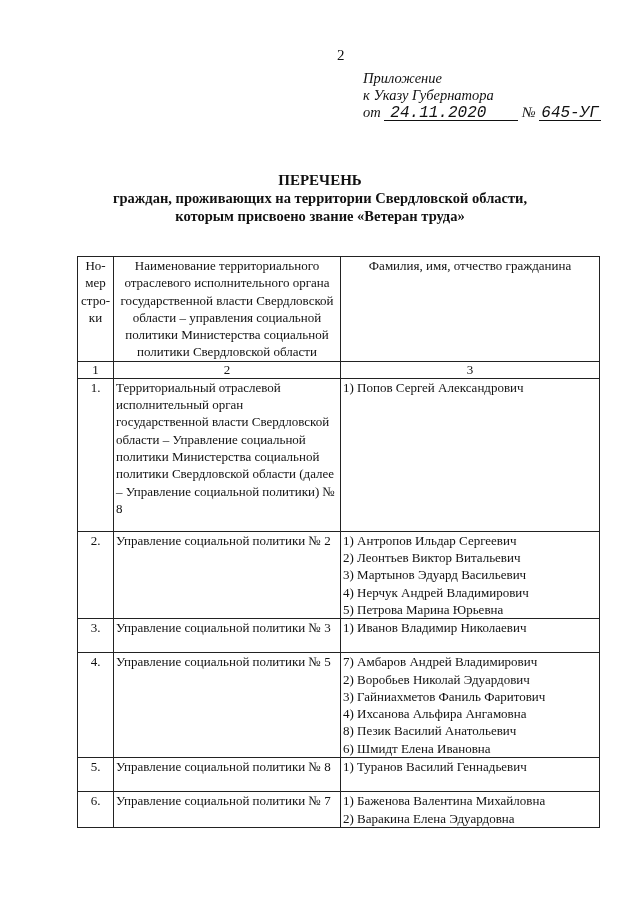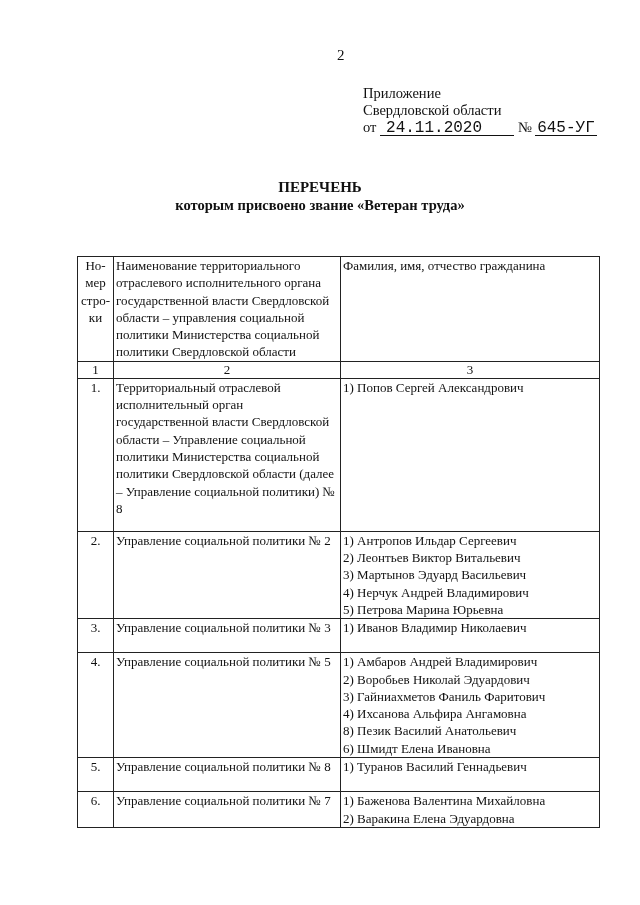--- a/index.html
+++ b/index.html
@@ -5,78 +5,79 @@
     html, body { margin: 0; padding: 0; background: #ffffff; }
     body {
       width: 640px; height: 905px; position: relative; overflow: hidden;
       font-family: "Liberation Serif", "DejaVu Serif", serif;
       color: #111;
     }
     .page-number {
       position: absolute; left: 337px; top: 47px; font-size: 15px;
     }
     .appendix {
-      position: absolute; left: 363px; top: 85px; font-size: 14.5px; line-height: 17px;
+      position: absolute; left: 363px; top: 70px; font-size: 14.5px; line-height: 17px; font-style: italic;
     }
     .appendix .date-line { white-space: nowrap; }
     .mono {
       font-family: "Liberation Mono", "DejaVu Sans Mono", monospace;
       font-size: 16px;
       text-decoration: none;
       display: inline-block;
       border-bottom: 1px solid #111;
       line-height: 14px;
     }
     .date-field { width: 128px; padding-left: 6px; }
     .num-field { width: 60px; padding-left: 2px; }
     .title-block {
-      position: absolute; left: 60px; width: 520px; top: 178px;
+      position: absolute; left: 60px; width: 520px; top: 171px;
       text-align: center; font-weight: bold; font-size: 14.5px; line-height: 18px;
     }
     .title-block .main { font-size: 15px; }
     table.list {
       position: absolute; left: 77px; top: 256px;
       border-collapse: collapse; font-size: 13px; line-height: 17.3px;
     }
     table.list td {
       border: 1px solid #222; vertical-align: top; padding: 0 2px;
     }
     .c1 { width: 31px; text-align: center; }
     .c2 { width: 222px; }
     .c3 { width: 254px; margin-top: 35px; }
-    .center { }
+    .center { text-align: center; }
     .hdr td { padding-top: 2px; padding-bottom: 1px; }
     .idx td { text-align: center; line-height: 16px; }
     .org { text-align: left; }
     .person { display: block; white-space: nowrap; }
     .r1 td { height: 152px; }
     .r2 td { height: 86px; }
     .r3 td { height: 33px; }
     .r4 td { height: 104px; }
     .r5 td { height: 33px; }
     .r6 td { height: 35px; }
   </style>
 </head>
 <body>
 
 <div class="page-number">2</div>
 
 <div class="appendix">
   <div>Приложение</div>
-  <div>Свердловской области</div>
+  <div>к Указу Губернатора</div>
   <div class="date-line">
     <span>от</span>
     <span class="mono date-field">24.11.2020</span>
     <span>№</span>
     <span class="mono num-field">645-УГ</span>
   </div>
 </div>
 
 <div class="title-block">
   <div class="main">ПЕРЕЧЕНЬ</div>
+  <div>граждан, проживающих на территории Свердловской области,</div>
   <div>которым присвоено звание «Ветеран труда»</div>
 </div>
 
 <table class="list">
   <tbody>
       <tr class="hdr">
     <td class="c1">
       <div>Но-</div>
       <div>мер</div>
       <div>стро-</div>
@@ -116,21 +117,21 @@
     <td class="c2 org">Управление социальной политики № 3</td>
     <td class="c3">
       <span class="person">1) Иванов Владимир Николаевич</span>
     </td>
   </tr>
 
   <tr class="r4">
     <td class="c1">4.</td>
     <td class="c2 org">Управление социальной политики № 5</td>
     <td class="c3">
-      <span class="person">1) Амбаров Андрей Владимирович</span>
+      <span class="person">7) Амбаров Андрей Владимирович</span>
       <span class="person">2) Воробьев Николай Эдуардович</span>
       <span class="person">3) Гайниахметов Фаниль Фаритович</span>
       <span class="person">4) Ихсанова Альфира Ангамовна</span>
       <span class="person">8) Пезик Василий Анатольевич</span>
       <span class="person">6) Шмидт Елена Ивановна</span>
     </td>
   </tr>
 
   <tr class="r5">
     <td class="c1">5.</td>

